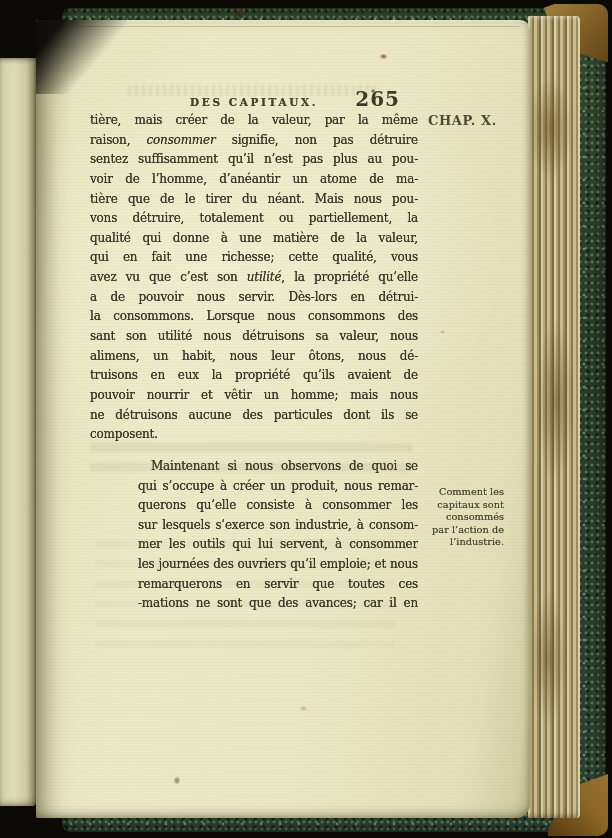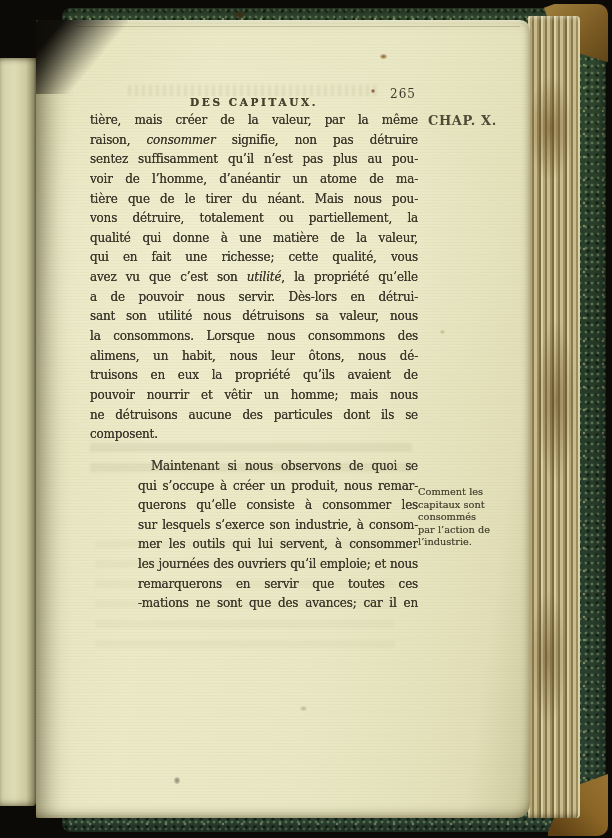--- a/index.html
+++ b/index.html
@@ -90,22 +90,22 @@
   
   .running-header{
     position:absolute;left:54px;top:71px;width:328px;
     text-align:center;color:#45422f;
   }
   .rtitle{
     font-size:10.5px;letter-spacing:2.6px;font-weight:bold;
     text-shadow:0 0 0.4px rgba(60,55,35,0.7);
   }
   .pnum{
-    position:absolute;right:2px;top:-4px;
-    font-size:12px;letter-spacing:1px;color:#3c392a;font-weight:normal;
+    position:absolute;right:18px;top:-4px;
+    font-size:20px;letter-spacing:1px;color:#3c392a;font-weight:bold;
   }
   .chap{
     position:absolute;left:392px;top:93px;
     font-size:13px;letter-spacing:0.6px;font-weight:bold;color:#4e4a36;
   }
   .textblock{
     position:absolute;left:54px;top:91px;width:328px;
     color:#39362a;font-size:12px;letter-spacing:-0.2px;
     text-shadow:0 0 0.35px rgba(45,42,30,0.85);
   }
@@ -113,21 +113,21 @@
   .para-2{margin-top:12px;margin-left:48px;}
   .bline{
     height:19.65px;line-height:19.65px;overflow:hidden;
     text-align:justify;text-align-last:justify;white-space:normal;
   }
   .bline-last{text-align-last:left;}
   .bline-indent{text-indent:13px;}
   .it{font-style:italic;}
   .mnote{
     position:absolute;left:382px;top:466px;width:86px;
-    text-align:left;color:#4c4836;font-size:9.8px;line-height:12.5px;
+    text-align:right;color:#4c4836;font-size:9.8px;line-height:12.5px;
     text-shadow:0 0 0.3px rgba(60,55,40,0.7);
   }
 
   
   .ghost{position:absolute;filter:blur(1.2px);pointer-events:none;}
   .ghost-1{left:128px;top:85px;width:252px;height:11px;opacity:0.5;
     background:repeating-linear-gradient(90deg, rgba(112,106,70,0.22) 0 3px, transparent 3px 7px);border-radius:3px;}
   .ghost-2{left:90px;top:443px;width:322px;height:32px;opacity:0.55;
     background:repeating-linear-gradient(180deg, rgba(112,106,70,0.16) 0 9px, transparent 9px 20px);border-radius:3px;}
   .ghost-3{left:95px;top:540px;width:300px;height:118px;opacity:0.22;
@@ -165,22 +165,22 @@
           <div class="bline"><span>tière, mais créer de la valeur, par la même</span></div>
           <div class="bline"><span>raison, </span><span class="it">consommer</span><span> signifie, non pas détruire</span></div>
           <div class="bline"><span>sentez suffisamment qu’il n’est pas plus au pou-</span></div>
           <div class="bline"><span>voir de l’homme, d’anéantir un atome de ma-</span></div>
           <div class="bline"><span>tière que de le tirer du néant. Mais nous pou-</span></div>
           <div class="bline"><span>vons détruire, totalement ou partiellement, la</span></div>
           <div class="bline"><span>qualité qui donne à une matière de la valeur,</span></div>
           <div class="bline"><span>qui en fait une richesse; cette qualité, vous</span></div>
           <div class="bline"><span>avez vu que c’est son </span><span class="it">utilité</span><span>, la propriété qu’elle</span></div>
           <div class="bline"><span>a de pouvoir nous servir. Dès-lors en détrui-</span></div>
+          <div class="bline"><span>la consommons. Lorsque nous consommons des</span></div>
           <div class="bline"><span>sant son utilité nous détruisons sa valeur, nous</span></div>
-          <div class="bline"><span>la consommons. Lorsque nous consommons des</span></div>
           <div class="bline"><span>alimens, un habit, nous leur ôtons, nous dé-</span></div>
           <div class="bline"><span>truisons en eux la propriété qu’ils avaient de</span></div>
           <div class="bline"><span>pouvoir nourrir et vêtir un homme; mais nous</span></div>
           <div class="bline"><span>ne détruisons aucune des particules dont ils se</span></div>
           <div class="bline bline-last"><span>composent.</span></div>
         </div>
       <div class="para para-2">
           <div class="bline bline-indent"><span>Maintenant si nous observons de quoi se com-</span></div>
           <div class="bline"><span>qui s’occupe à créer un produit, nous remar-</span></div>
           <div class="bline"><span>querons qu’elle consiste à consommer les objets</span></div>

